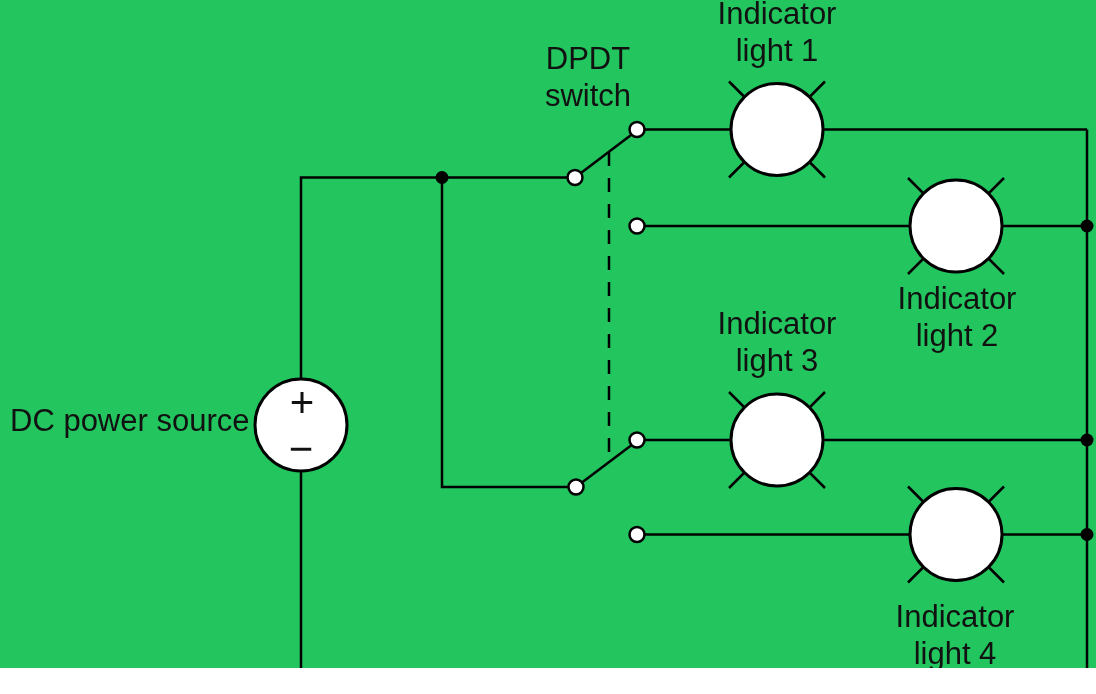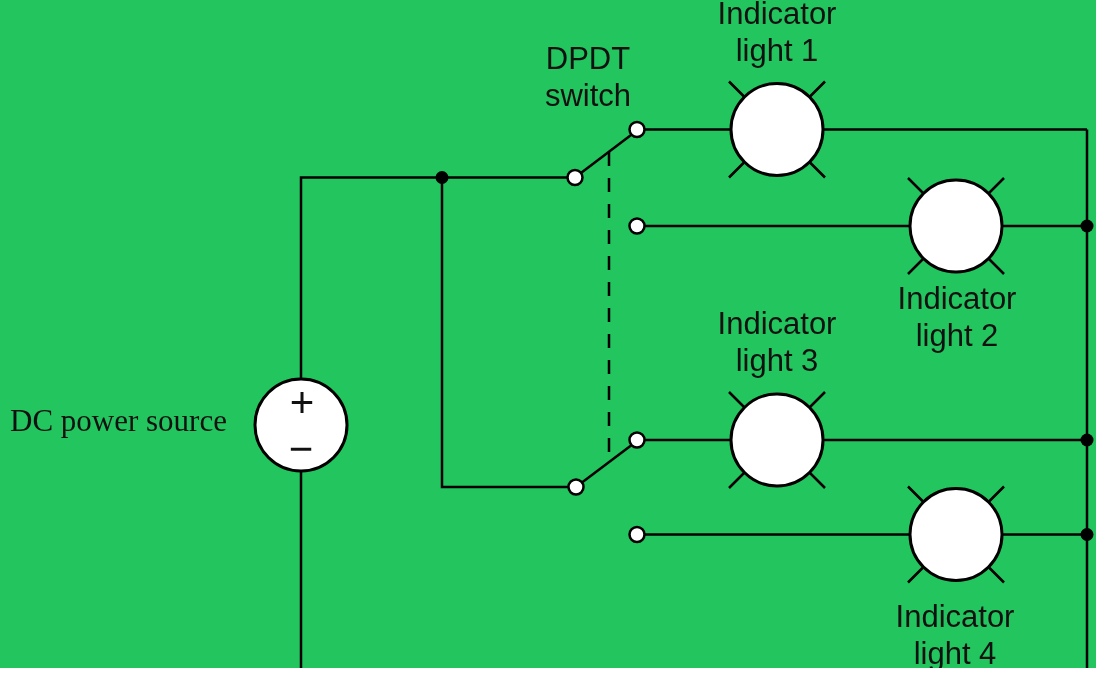--- a/index.html
+++ b/index.html
@@ -17,21 +17,20 @@
     line-height:37px;
     color:#111;
     text-align:center;
     transform:translateX(-50%);
     white-space:pre-line;
     letter-spacing:0;
   }
   .lbl.left-align{
     transform:none;
     text-align:right;
-    font-family:Liberation Serif, serif;
   }
   .sym{
     position:absolute;
     font-size:42px;
     line-height:1;
     color:#111;
     transform:translate(-50%,-50%);
   }
 </style>
 </head>

